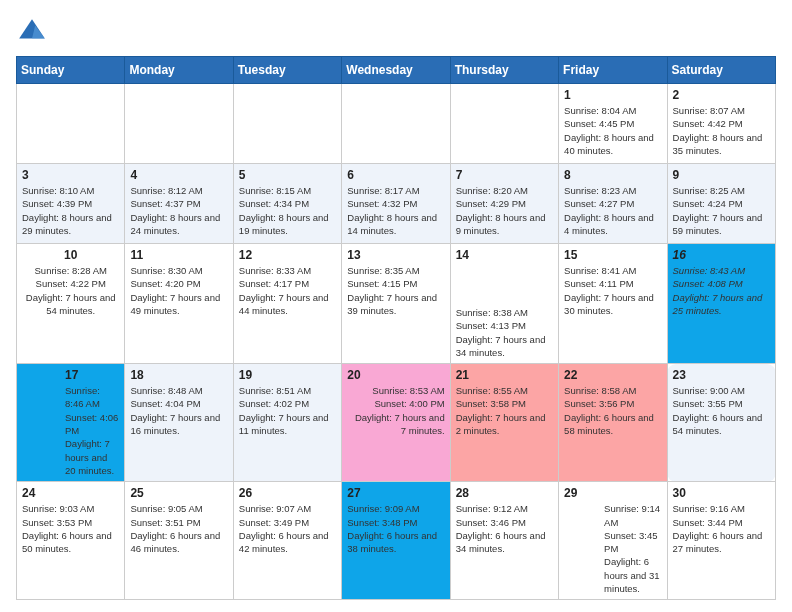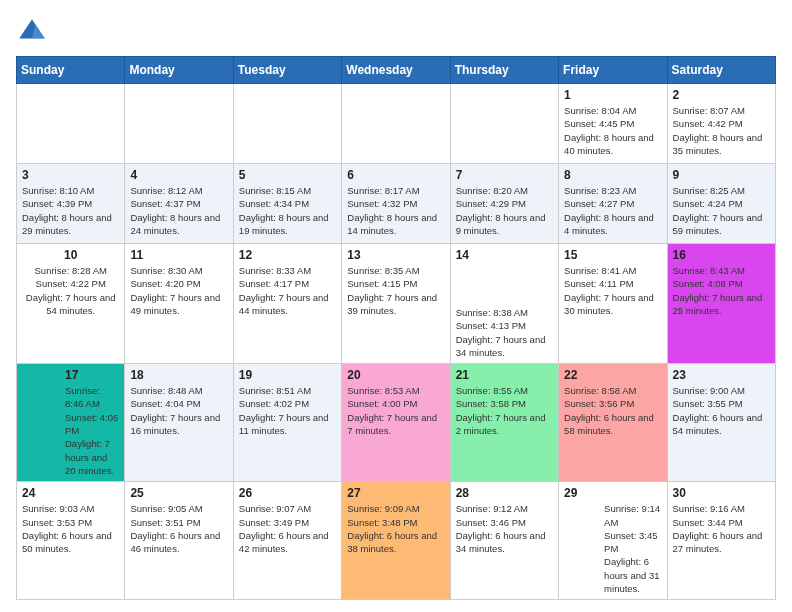--- a/index.html
+++ b/index.html
@@ -214,65 +214,65 @@
           <div class="day-info" style="white-space: pre-line; margin-top: 44px;">Sunrise: 8:38 AM
 Sunset: 4:13 PM
 Daylight: 7 hours and 34 minutes.</div>
         </td>
         <td style="background: rgb(255, 255, 255);">
           <span class="day-number">15</span>
           <div class="day-info" style="white-space: pre-line;">Sunrise: 8:41 AM
 Sunset: 4:11 PM
 Daylight: 7 hours and 30 minutes.</div>
         </td>
-        <td style="background: #d946ef;">
+        <td style="background: #0ea5e9; font-style: italic;">
           <span class="day-number">16</span>
           <div class="day-info" style="white-space: pre-line;">Sunrise: 8:43 AM
 Sunset: 4:08 PM
 Daylight: 7 hours and 25 minutes.</div>
         </td>
       </tr>
       <tr class="week-row">
-        <td style="background: #14b8a6; padding-left: 48px;">
+        <td style="background: #0ea5e9; padding-left: 48px;">
           <span class="day-number">17</span>
           <div class="day-info" style="white-space: pre-line;">Sunrise: 8:46 AM
 Sunset: 4:06 PM
 Daylight: 7 hours and 20 minutes.</div>
         </td>
         <td style="background: rgb(238, 243, 250);">
           <span class="day-number">18</span>
           <div class="day-info" style="white-space: pre-line;">Sunrise: 8:48 AM
 Sunset: 4:04 PM
 Daylight: 7 hours and 16 minutes.</div>
         </td>
         <td style="background: rgb(238, 243, 250);">
           <span class="day-number">19</span>
           <div class="day-info" style="white-space: pre-line;">Sunrise: 8:51 AM
 Sunset: 4:02 PM
 Daylight: 7 hours and 11 minutes.</div>
         </td>
         <td style="background: #f9a8d4;">
           <span class="day-number">20</span>
-          <div class="day-info" style="white-space: pre-line;">Sunrise: 8:53 AM
+          <div class="day-info" style="white-space: pre-line; text-align: right;">Sunrise: 8:53 AM
 Sunset: 4:00 PM
 Daylight: 7 hours and 7 minutes.</div>
         </td>
-        <td style="background: #86efac;">
+        <td style="background: #fca5a5;">
           <span class="day-number">21</span>
           <div class="day-info" style="white-space: pre-line;">Sunrise: 8:55 AM
 Sunset: 3:58 PM
 Daylight: 7 hours and 2 minutes.</div>
         </td>
         <td style="background: #fca5a5;">
           <span class="day-number">22</span>
           <div class="day-info" style="white-space: pre-line;">Sunrise: 8:58 AM
 Sunset: 3:56 PM
 Daylight: 6 hours and 58 minutes.</div>
         </td>
-        <td style="background: rgb(238, 243, 250);">
+        <td style="background: rgb(238, 243, 250); border-radius: 9px;">
           <span class="day-number">23</span>
           <div class="day-info" style="white-space: pre-line;">Sunrise: 9:00 AM
 Sunset: 3:55 PM
 Daylight: 6 hours and 54 minutes.</div>
         </td>
       </tr>
       <tr class="week-row">
         <td style="background: rgb(255, 255, 255);">
           <span class="day-number">24</span>
           <div class="day-info" style="white-space: pre-line;">Sunrise: 9:03 AM
@@ -284,21 +284,21 @@
           <div class="day-info" style="white-space: pre-line;">Sunrise: 9:05 AM
 Sunset: 3:51 PM
 Daylight: 6 hours and 46 minutes.</div>
         </td>
         <td style="background: rgb(255, 255, 255);">
           <span class="day-number">26</span>
           <div class="day-info" style="white-space: pre-line;">Sunrise: 9:07 AM
 Sunset: 3:49 PM
 Daylight: 6 hours and 42 minutes.</div>
         </td>
-        <td style="background: #fdba74;">
+        <td style="background: #0ea5e9;">
           <span class="day-number">27</span>
           <div class="day-info" style="white-space: pre-line;">Sunrise: 9:09 AM
 Sunset: 3:48 PM
 Daylight: 6 hours and 38 minutes.</div>
         </td>
         <td style="background: rgb(255, 255, 255);">
           <span class="day-number">28</span>
           <div class="day-info" style="white-space: pre-line;">Sunrise: 9:12 AM
 Sunset: 3:46 PM
 Daylight: 6 hours and 34 minutes.</div>

